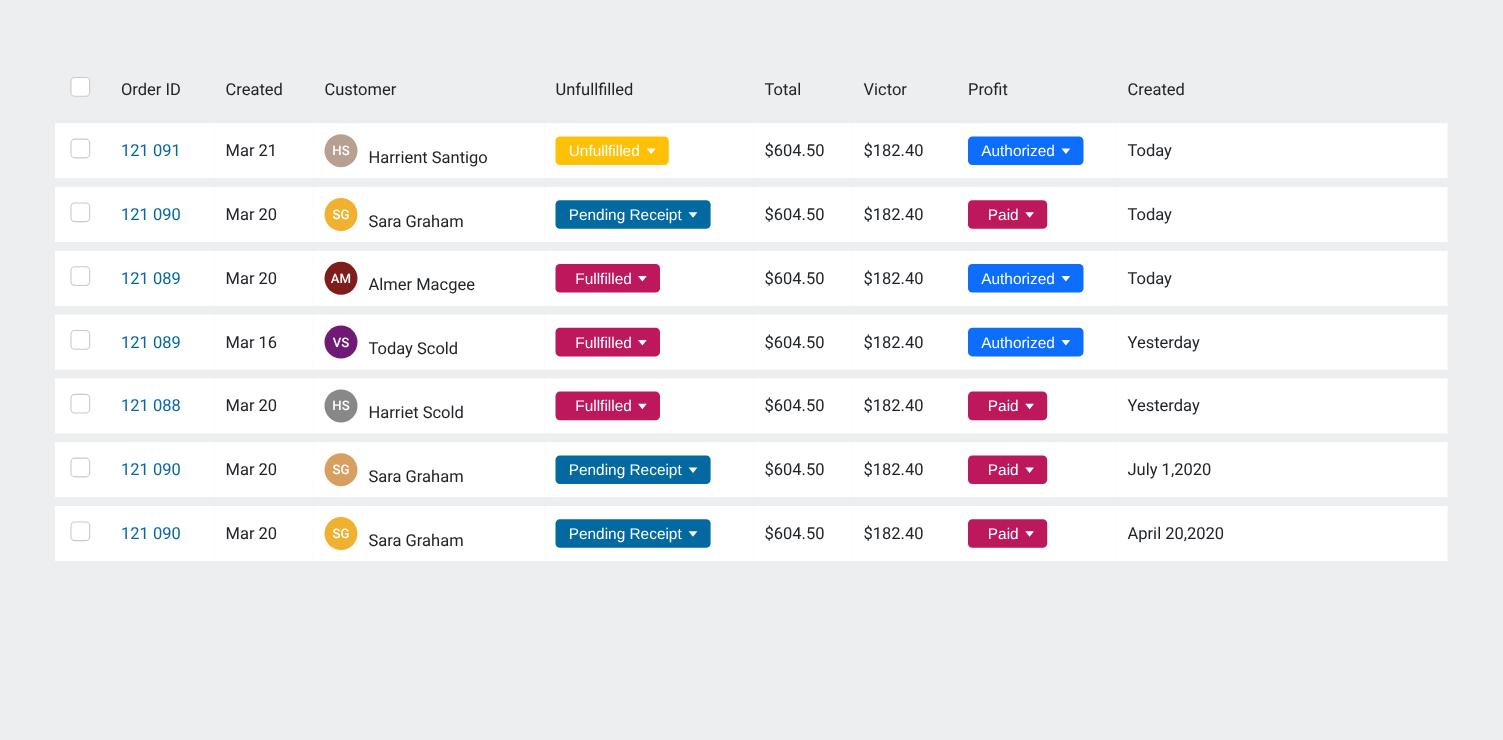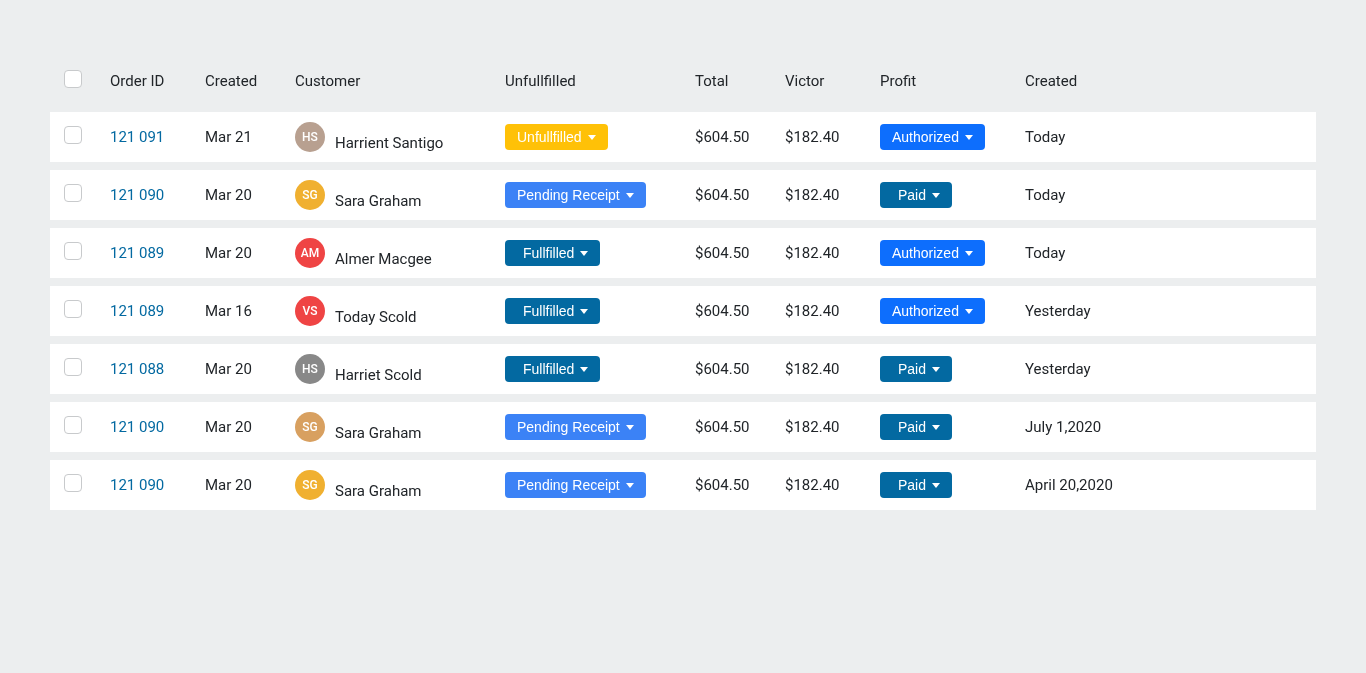--- a/index.html
+++ b/index.html
@@ -73,22 +73,22 @@
       align-items: center;
       padding: 5px 12px;
       border-radius: 4px;
       border: none;
       color: #fff;
       font-size: 14px;
       cursor: pointer;
       gap: 6px;
     }
     .btn-warning { background: #ffc107; }
-    .btn-danger  { background: #3b82f6; }
-    .btn-success { background: #0369a1; padding-left: 18px; }
+    .btn-danger  { background: #0369a1; }
+    .btn-success { background: #be185d; padding-left: 18px; }
     .btn-primary { background: #0d6efd; }
     .caret {
       width: 0;
       height: 0;
       border-left: 4px solid transparent;
       border-right: 4px solid transparent;
       border-top: 5px solid #fff;
       display: inline-block;
     }
     
@@ -165,21 +165,21 @@
               <span class="caret"></span>
             </button></td>
           <td class="col-updated">Today</td>
         </tr>
         <tr>
           <td><span class="checkbox"></span></td>
           <td class="col-orderid"><a class="order-link">121 089</a></td>
           <td class="col-created">Mar 20</td>
           <td class="col-customer">
             <div class="customer-cell">
-              <span class="avatar" style="background: #ef4444;">AM</span>
+              <span class="avatar" style="background: #7f1d1d;">AM</span>
               <span>Almer Macgee</span>
             </div>
           </td>
           <td class="col-fulfillment"><button class="btn btn-success">
               <span>Fullfilled</span>
               <span class="caret"></span>
             </button></td>
           <td class="col-total">$604.50</td>
           <td class="col-profit">$182.40</td>
           <td class="col-status"><button class="btn btn-primary">
@@ -187,21 +187,21 @@
               <span class="caret"></span>
             </button></td>
           <td class="col-updated">Today</td>
         </tr>
         <tr>
           <td><span class="checkbox"></span></td>
           <td class="col-orderid"><a class="order-link">121 089</a></td>
           <td class="col-created">Mar 16</td>
           <td class="col-customer">
             <div class="customer-cell">
-              <span class="avatar" style="background: #ef4444;">VS</span>
+              <span class="avatar" style="background: #701a75;">VS</span>
               <span>Today Scold</span>
             </div>
           </td>
           <td class="col-fulfillment"><button class="btn btn-success">
               <span>Fullfilled</span>
               <span class="caret"></span>
             </button></td>
           <td class="col-total">$604.50</td>
           <td class="col-profit">$182.40</td>
           <td class="col-status"><button class="btn btn-primary">

